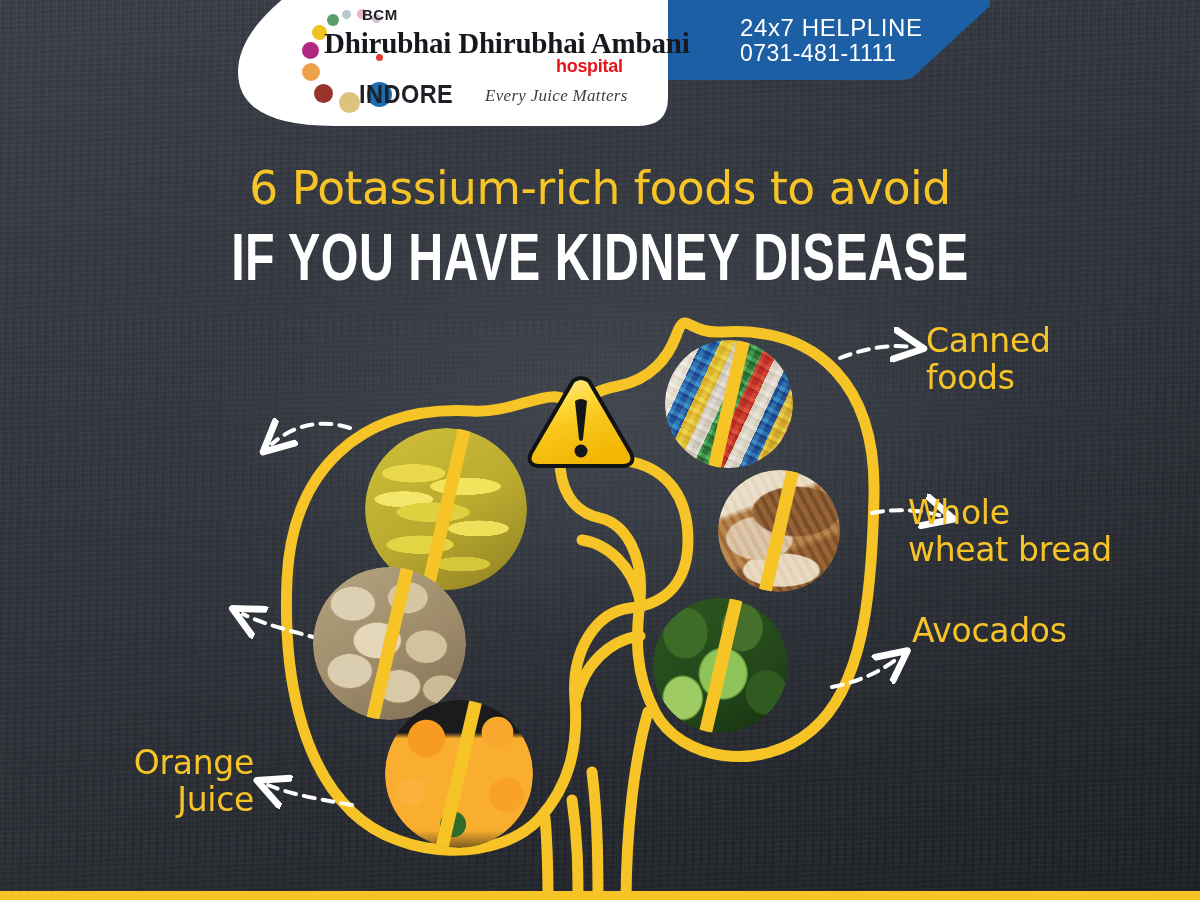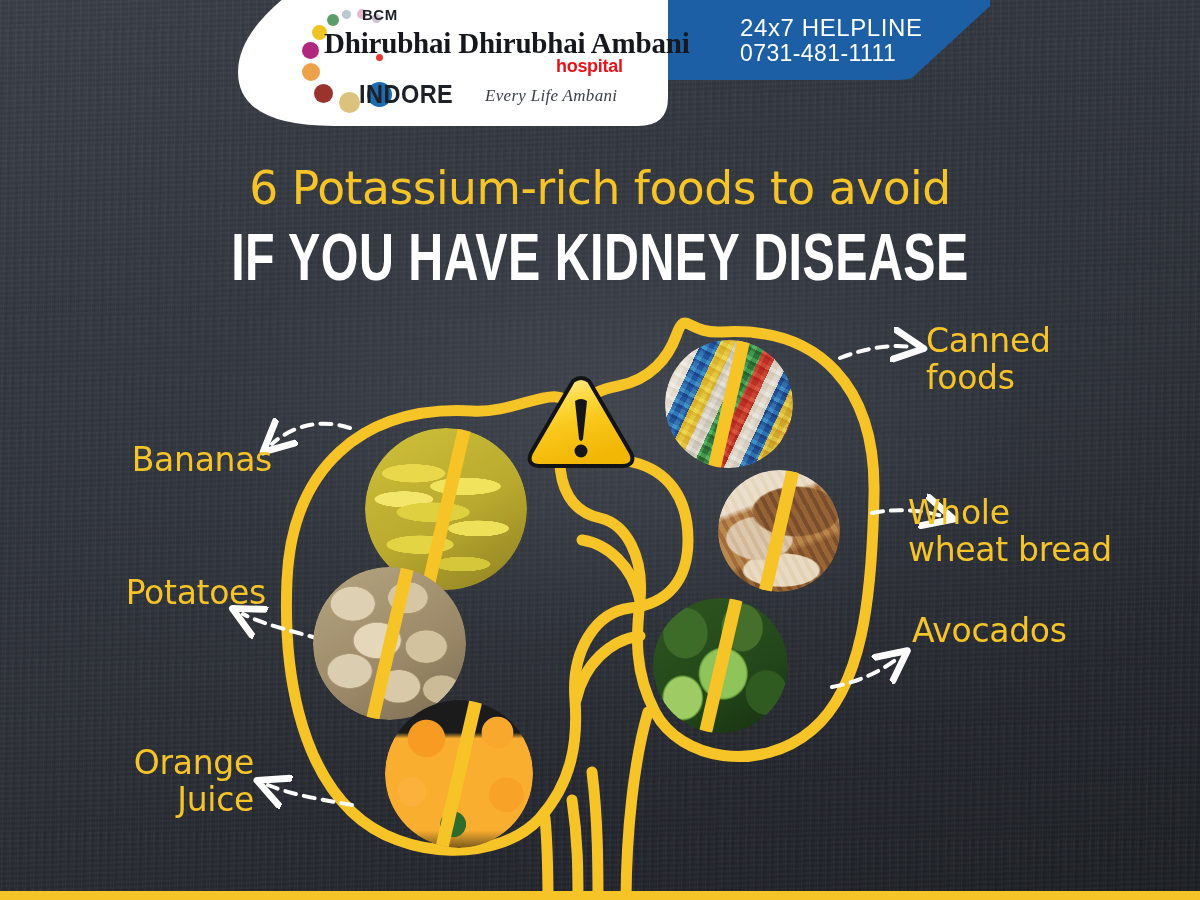--- a/index.html
+++ b/index.html
@@ -308,23 +308,21 @@
           <stop offset="60%" stop-color="#F9C71B"></stop>
           <stop offset="100%" stop-color="#F2B705"></stop>
         </linearGradient>
       </defs>
       <path d="M 48 8 Q 56 2 64 8 L 106 80 Q 111 92 98 93 L 14 93 Q 1 92 6 80 Z" fill="url(#wg)" stroke="#111315" stroke-width="4" stroke-linejoin="round"></path>
       <path d="M 50 28 Q 56 24 62 28 L 58 66 Q 56 70 54 66 Z" fill="#141619"></path>
       <circle cx="56" cy="78" r="6.5" fill="#141619"></circle>
     </svg>
   </div>
 
-  <div class="label right-al" style="left:0px; top:441px; width:272px;">Bananas</div>
-
-  <div class="label right-al" style="left:0px; top:574px; width:266px;">Potatoes</div>
+
 
   <div class="label right-al" style="left:0px; top:736px; width:254px;margin-top:8px;">Orange
 Juice</div>
 
   <div class="label left-al" style="left:908px; top:494px; width:290px;">Whole
 wheat bread</div>
 
   <div class="label left-al" style="left:926px; top:322px; width:260px;">Canned
 foods</div>
 
@@ -349,19 +347,19 @@
     <span style="left:30px;  top:76px; width:19px; height:19px; background:#99332c;"></span>
     <span style="left:55px;  top:84px; width:21px; height:21px; background:#ddc27d;"></span>
     <span style="left:83px;  top:74px; width:25px; height:25px; background:#1d6cb0;"></span>
     <span style="left:92px;  top:46px; width:7px;  height:7px;  background:#e23a2e;"></span>
   </div>
 
   <div class="bcm">BCM</div>
   <div class="brand-main">Dhirubhai Dhirubhai Ambani</div>
   <div class="brand-hospital">hospital</div>
   <div class="brand-city">INDORE</div>
-  <div class="tagline">Every Life Ambani</div>
+  <div class="tagline">Every Juice Matters</div>
 
   <div class="helpline-label">24x7 HELPLINE</div>
   <div class="helpline-number">0731-481-1111</div>
 
   <div class="bottom-bar"></div>
 </div>
 
 </body></html>

